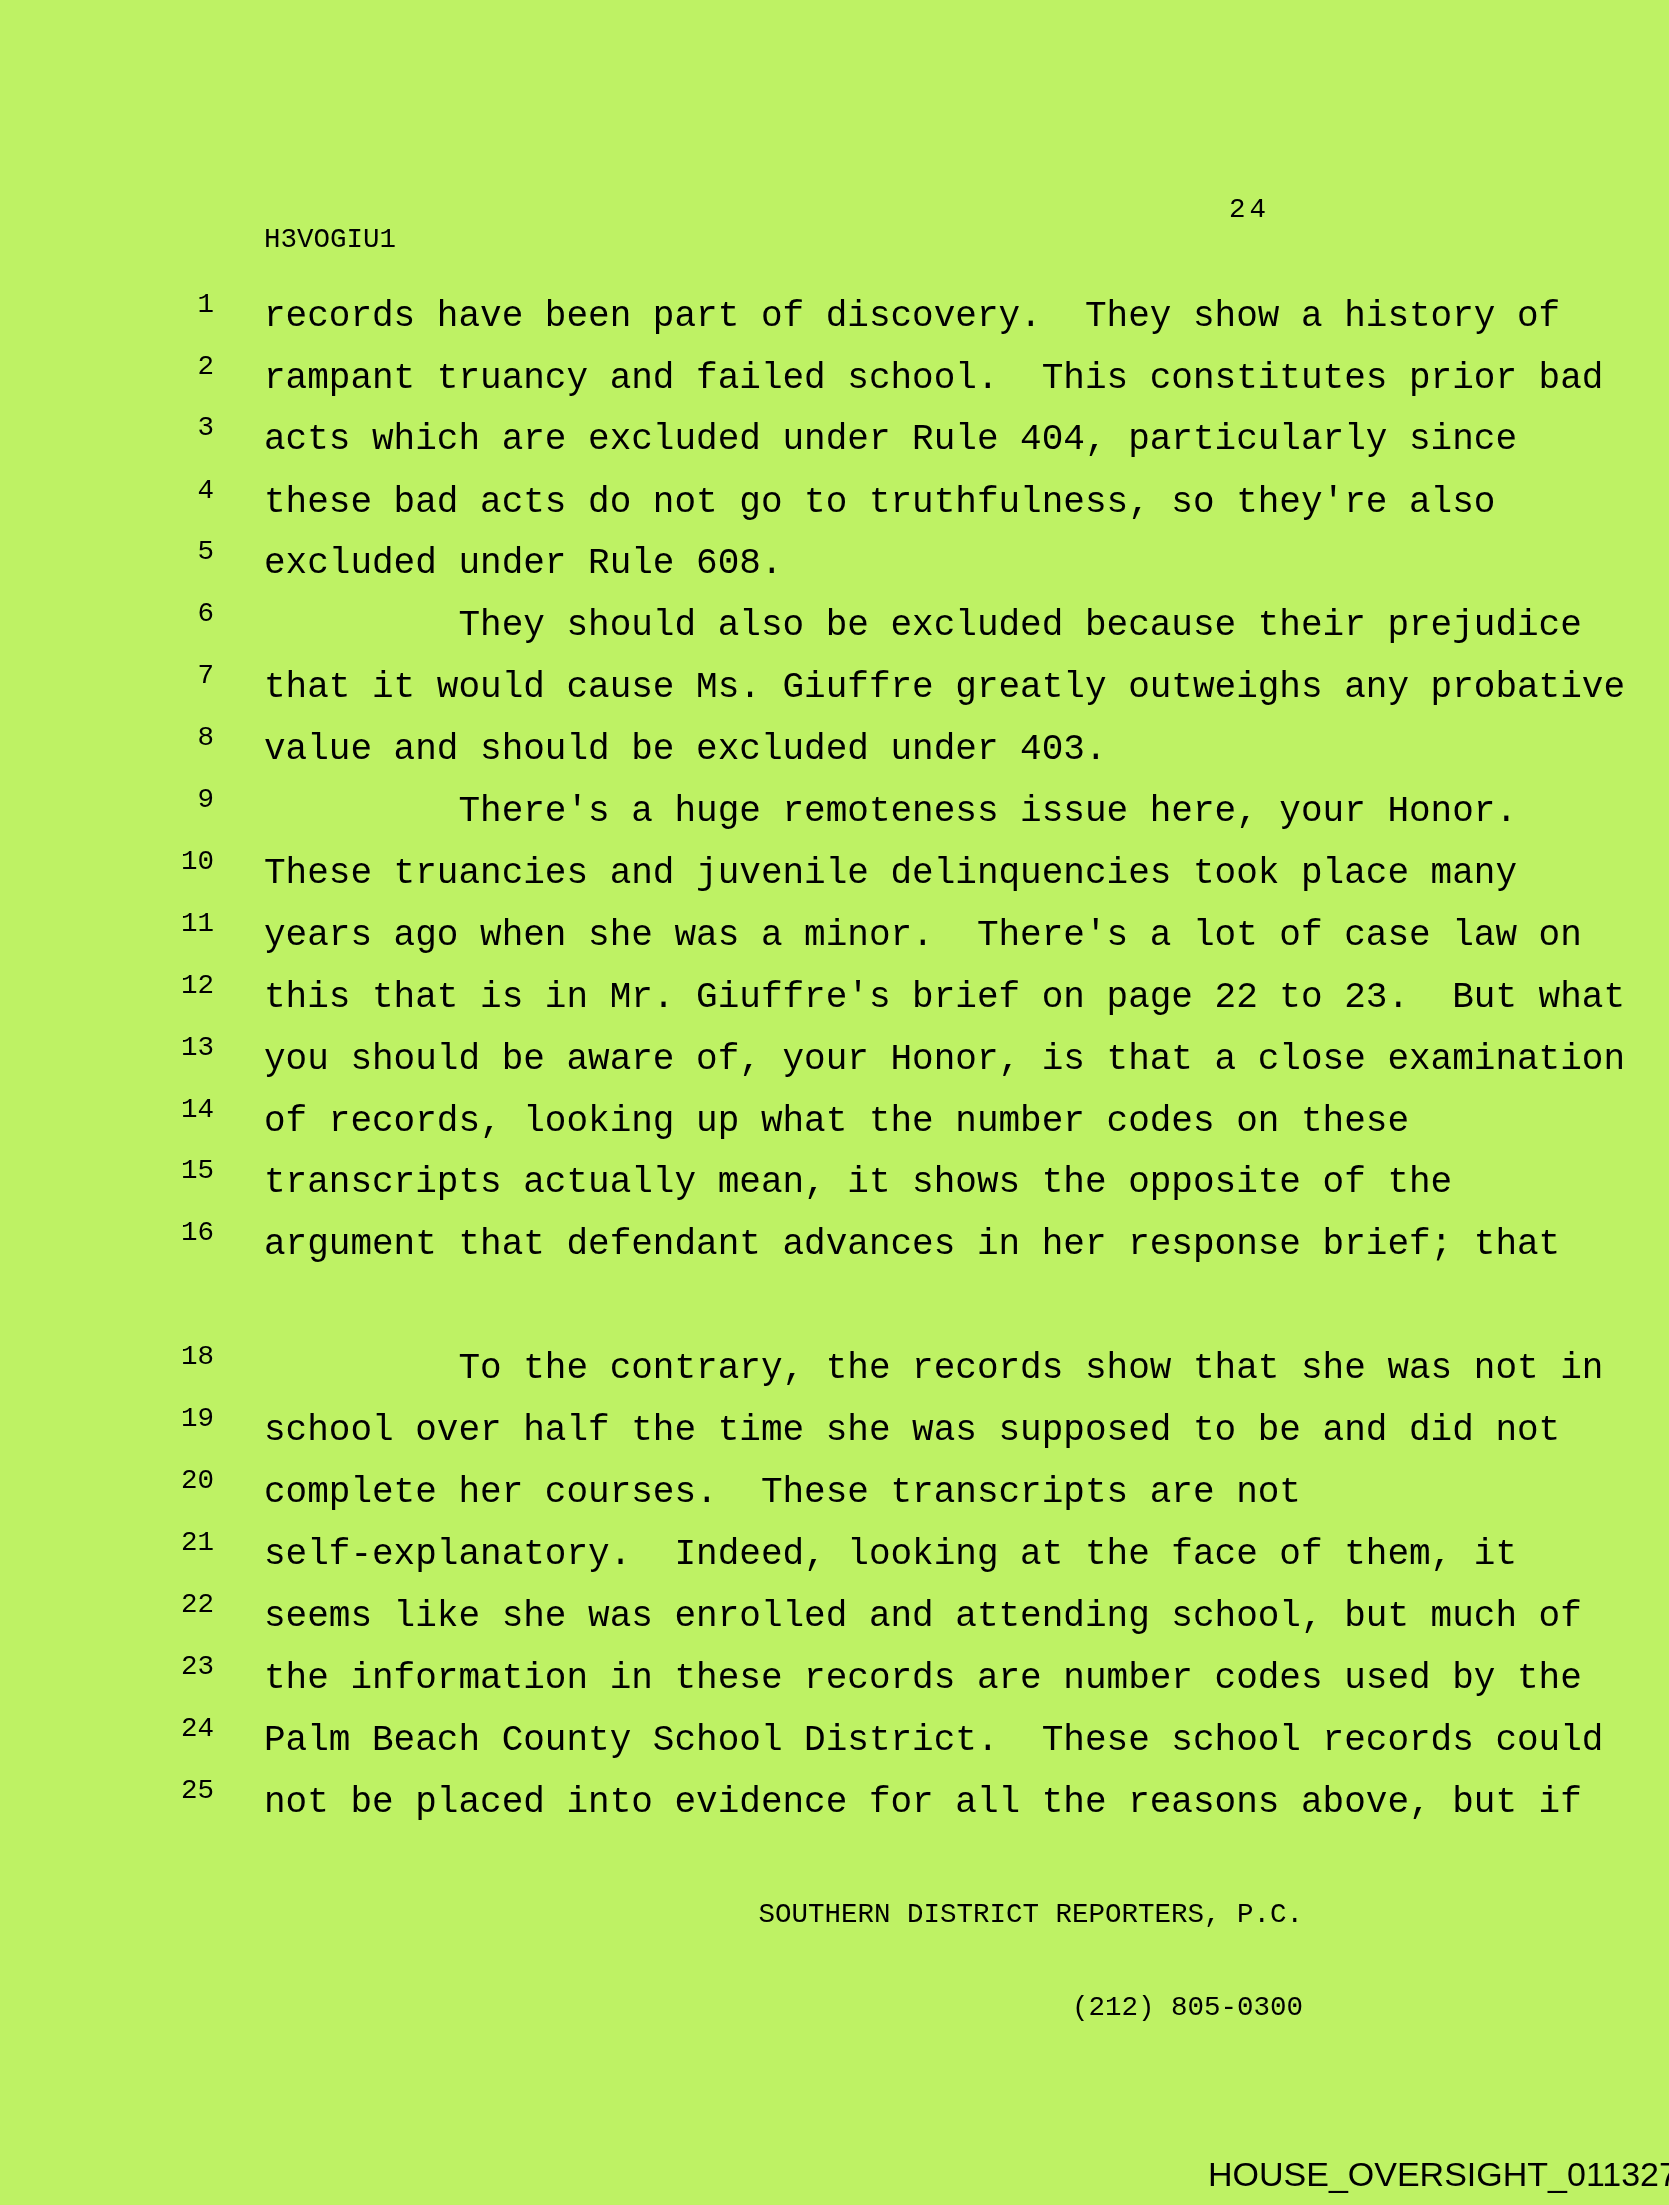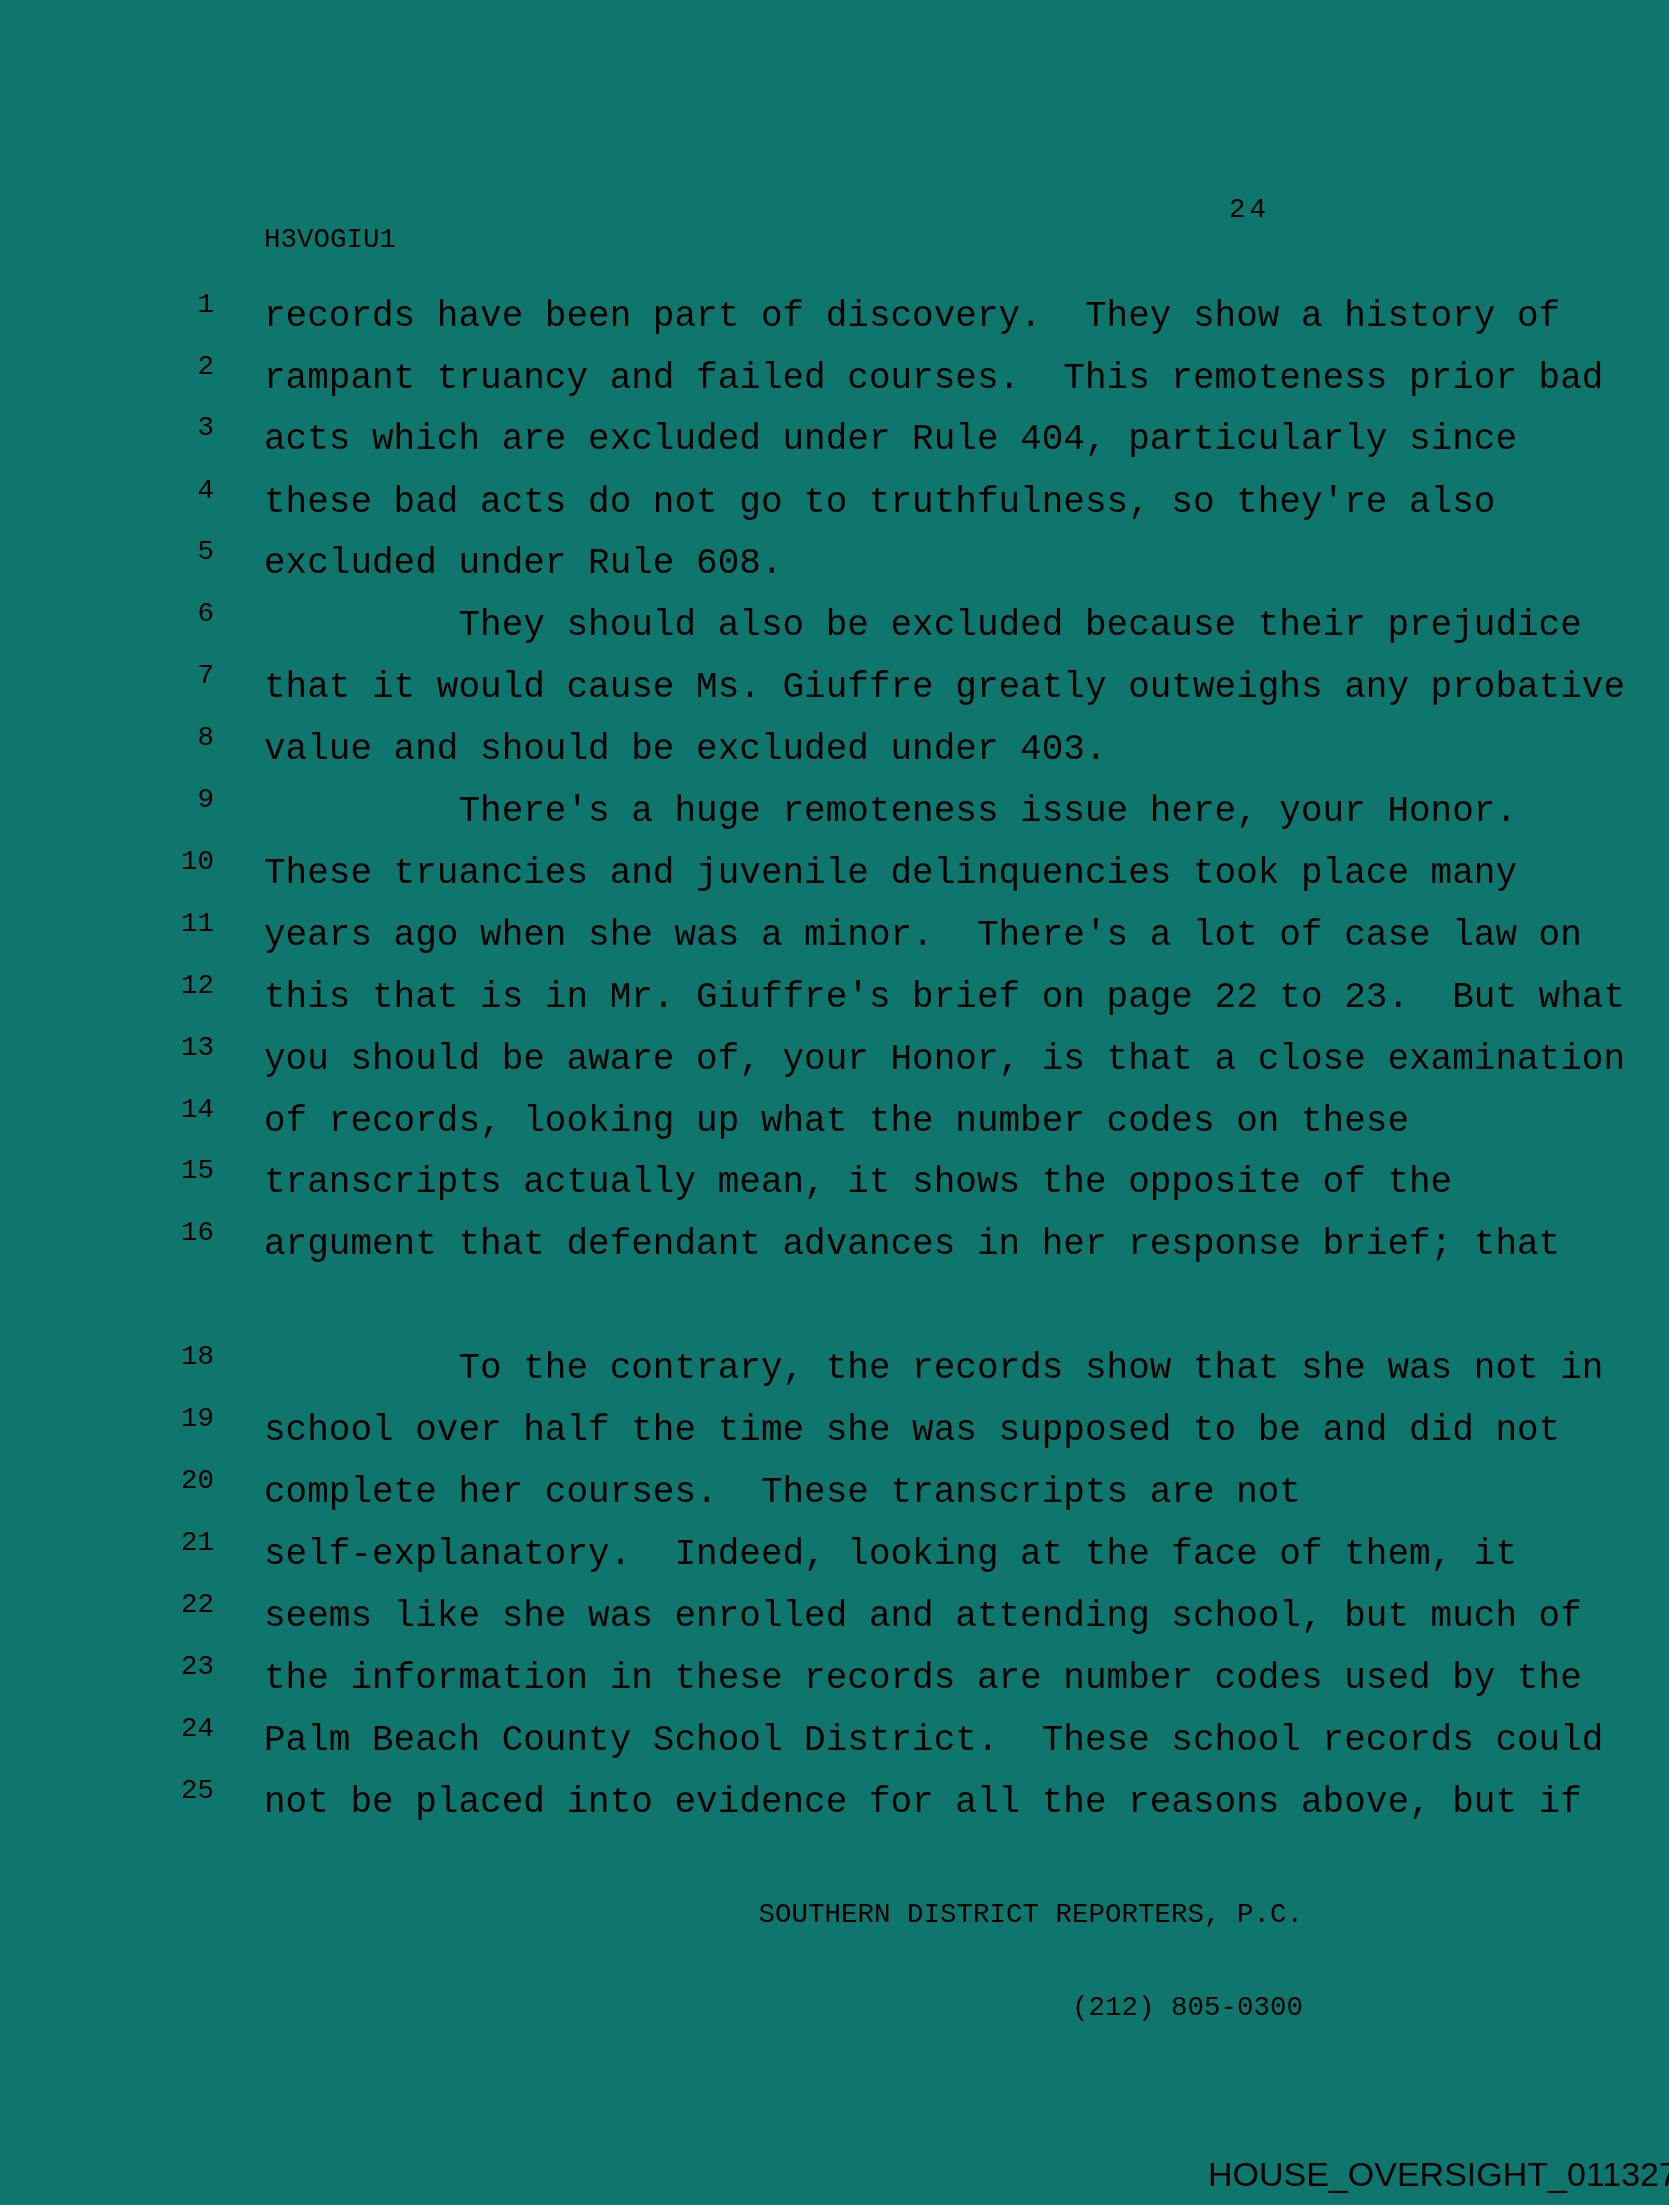--- a/index.html
+++ b/index.html
@@ -4,21 +4,21 @@
 <style>
   html, body {
     margin: 0;
     padding: 0;
     background: #888888;
   }
   .page {
     position: relative;
     width: 1669px;
     height: 2205px;
-    background: #0f766e;
+    background: #bef264;
     color: #000000;
     font-family: "Liberation Mono", "DejaVu Sans Mono", monospace;
     overflow: hidden;
     margin: 0 auto;
   }
   .page-number {
     position: absolute;
     left: 1229px;
     top: 196px;
     font-size: 27.5px;
@@ -92,21 +92,21 @@
 
   <div class="session-id">H3VOGIU1</div>
 
   <div class="transcript-body">
       <div class="row" style="top: 291px;">
       <span class="num">1</span>
       <span class="txt">records have been part of discovery.  They show a history of</span>
     </div>
       <div class="row" style="top: 353px;">
       <span class="num">2</span>
-      <span class="txt">rampant truancy and failed courses.  This remoteness prior bad</span>
+      <span class="txt">rampant truancy and failed school.  This constitutes prior bad</span>
     </div>
       <div class="row" style="top: 414px;">
       <span class="num">3</span>
       <span class="txt">acts which are excluded under Rule 404, particularly since</span>
     </div>
       <div class="row" style="top: 477px;">
       <span class="num">4</span>
       <span class="txt">these bad acts do not go to truthfulness, so they're also</span>
     </div>
       <div class="row" style="top: 538px;">

